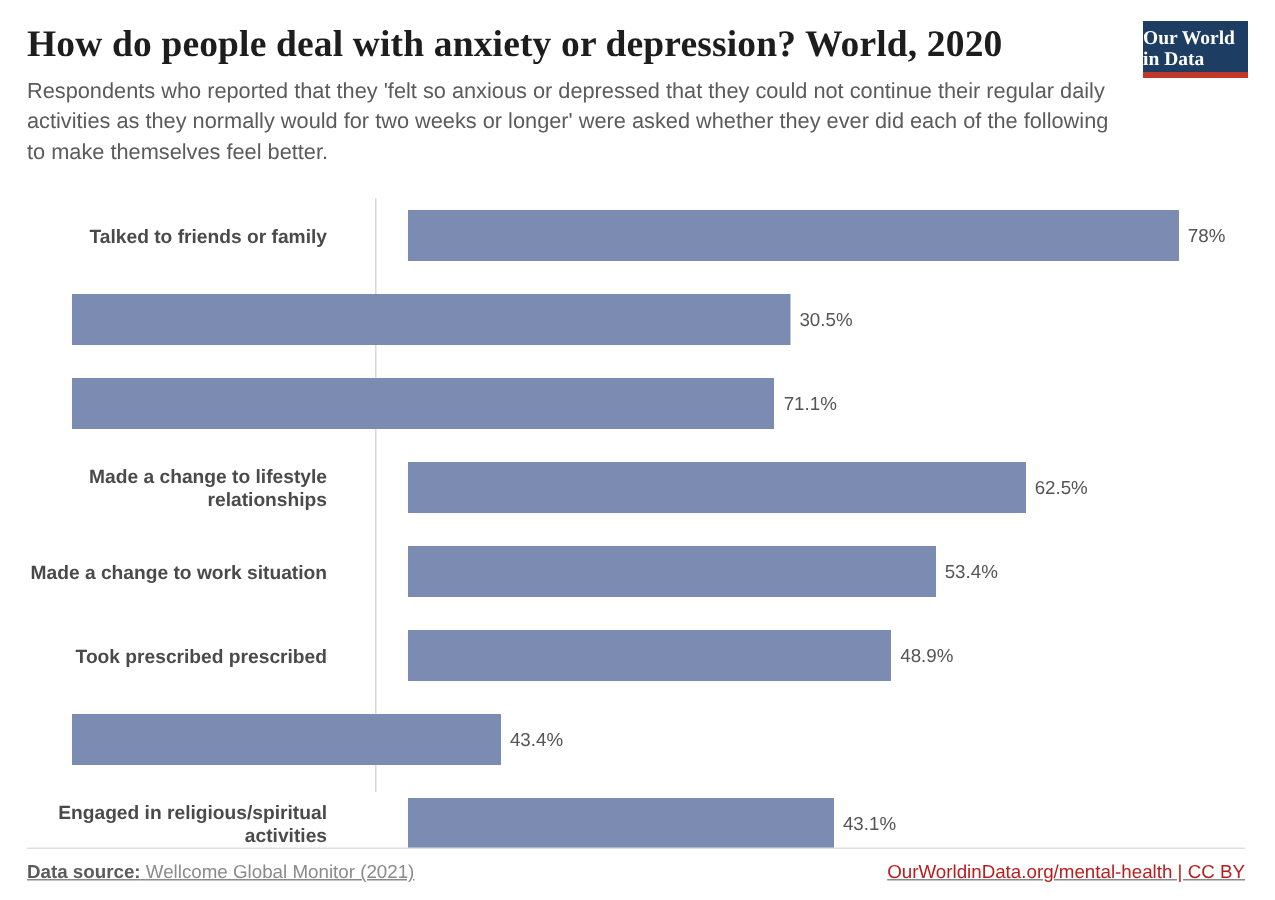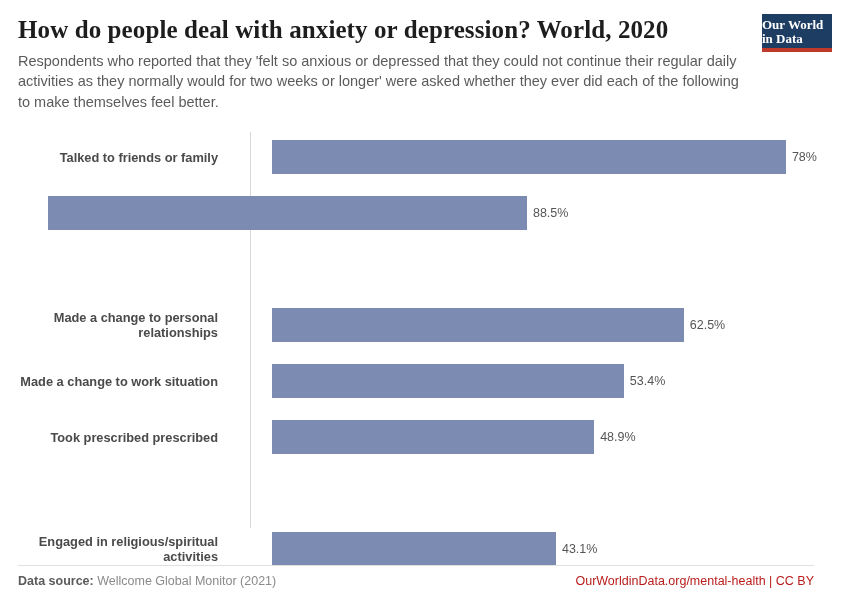--- a/index.html
+++ b/index.html
@@ -115,28 +115,29 @@
     font-size: 12.5px;
     color: #555555;
     margin-left: 6px;
     white-space: nowrap;
   }
 
   
   .footer {
     position: absolute;
     left: 18px;
-    right: 36px;
+    right: 20px;
     bottom: 12px;
     border-top: 1px solid #e0e0e0;
     padding-top: 8px;
     display: flex;
     justify-content: space-between;
     font-size: 12.5px;
     color: #8a8a8a;
+    text-decoration: underline;
   }
   .footer-left b {
     color: #5b5b5b;
     font-weight: 700;
   }
   .footer-right {
     color: #b91c1c;
   }
 </style>
 </head>
@@ -159,47 +160,55 @@
         <div class="row">
           <div class="row-label">Talked to friends or family</div>
           <div class="bar-wrap">
             <div class="bar" style="width: 513.882px; background: rgb(123, 139, 178);"></div>
             <div class="bar-value">78%</div>
           </div>
         </div>
         <div class="row">
           <div class="bar-wrap">
             <div class="bar" style="width: 478.965px; background: rgb(123, 139, 178);"></div>
-            <div class="bar-value">88.5%</div>
-          </div>
-        </div>
-        <div class="row">
-        </div>
-        <div class="row">
-          <div class="row-label">Made a change to personal relationships</div>
+            <div class="bar-value">30.5%</div>
+          </div>
+        </div>
+        <div class="row">
+          <div class="bar-wrap">
+            <div class="bar" style="width: 468.424px; background: rgb(123, 139, 178);"></div>
+            <div class="bar-value">71.1%</div>
+          </div>
+        </div>
+        <div class="row">
+          <div class="row-label">Made a change to lifestyle relationships</div>
           <div class="bar-wrap">
             <div class="bar" style="width: 411.765px; background: rgb(123, 139, 178);"></div>
             <div class="bar-value">62.5%</div>
           </div>
         </div>
         <div class="row">
           <div class="row-label">Made a change to work situation</div>
           <div class="bar-wrap">
             <div class="bar" style="width: 351.812px; background: rgb(123, 139, 178);"></div>
             <div class="bar-value">53.4%</div>
           </div>
         </div>
         <div class="row">
           <div class="row-label">Took prescribed prescribed</div>
           <div class="bar-wrap">
             <div class="bar" style="width: 322.165px; background: rgb(123, 139, 178);"></div>
             <div class="bar-value">48.9%</div>
           </div>
         </div>
         <div class="row">
+          <div class="bar-wrap">
+            <div class="bar" style="width: 285.929px; background: rgb(123, 139, 178);"></div>
+            <div class="bar-value">43.4%</div>
+          </div>
         </div>
         <div class="row">
           <div class="row-label">Engaged in religious/spiritual activities</div>
           <div class="bar-wrap">
             <div class="bar" style="width: 283.953px; background: rgb(123, 139, 178);"></div>
             <div class="bar-value">43.1%</div>
           </div>
         </div>
       </div>
   </div>

